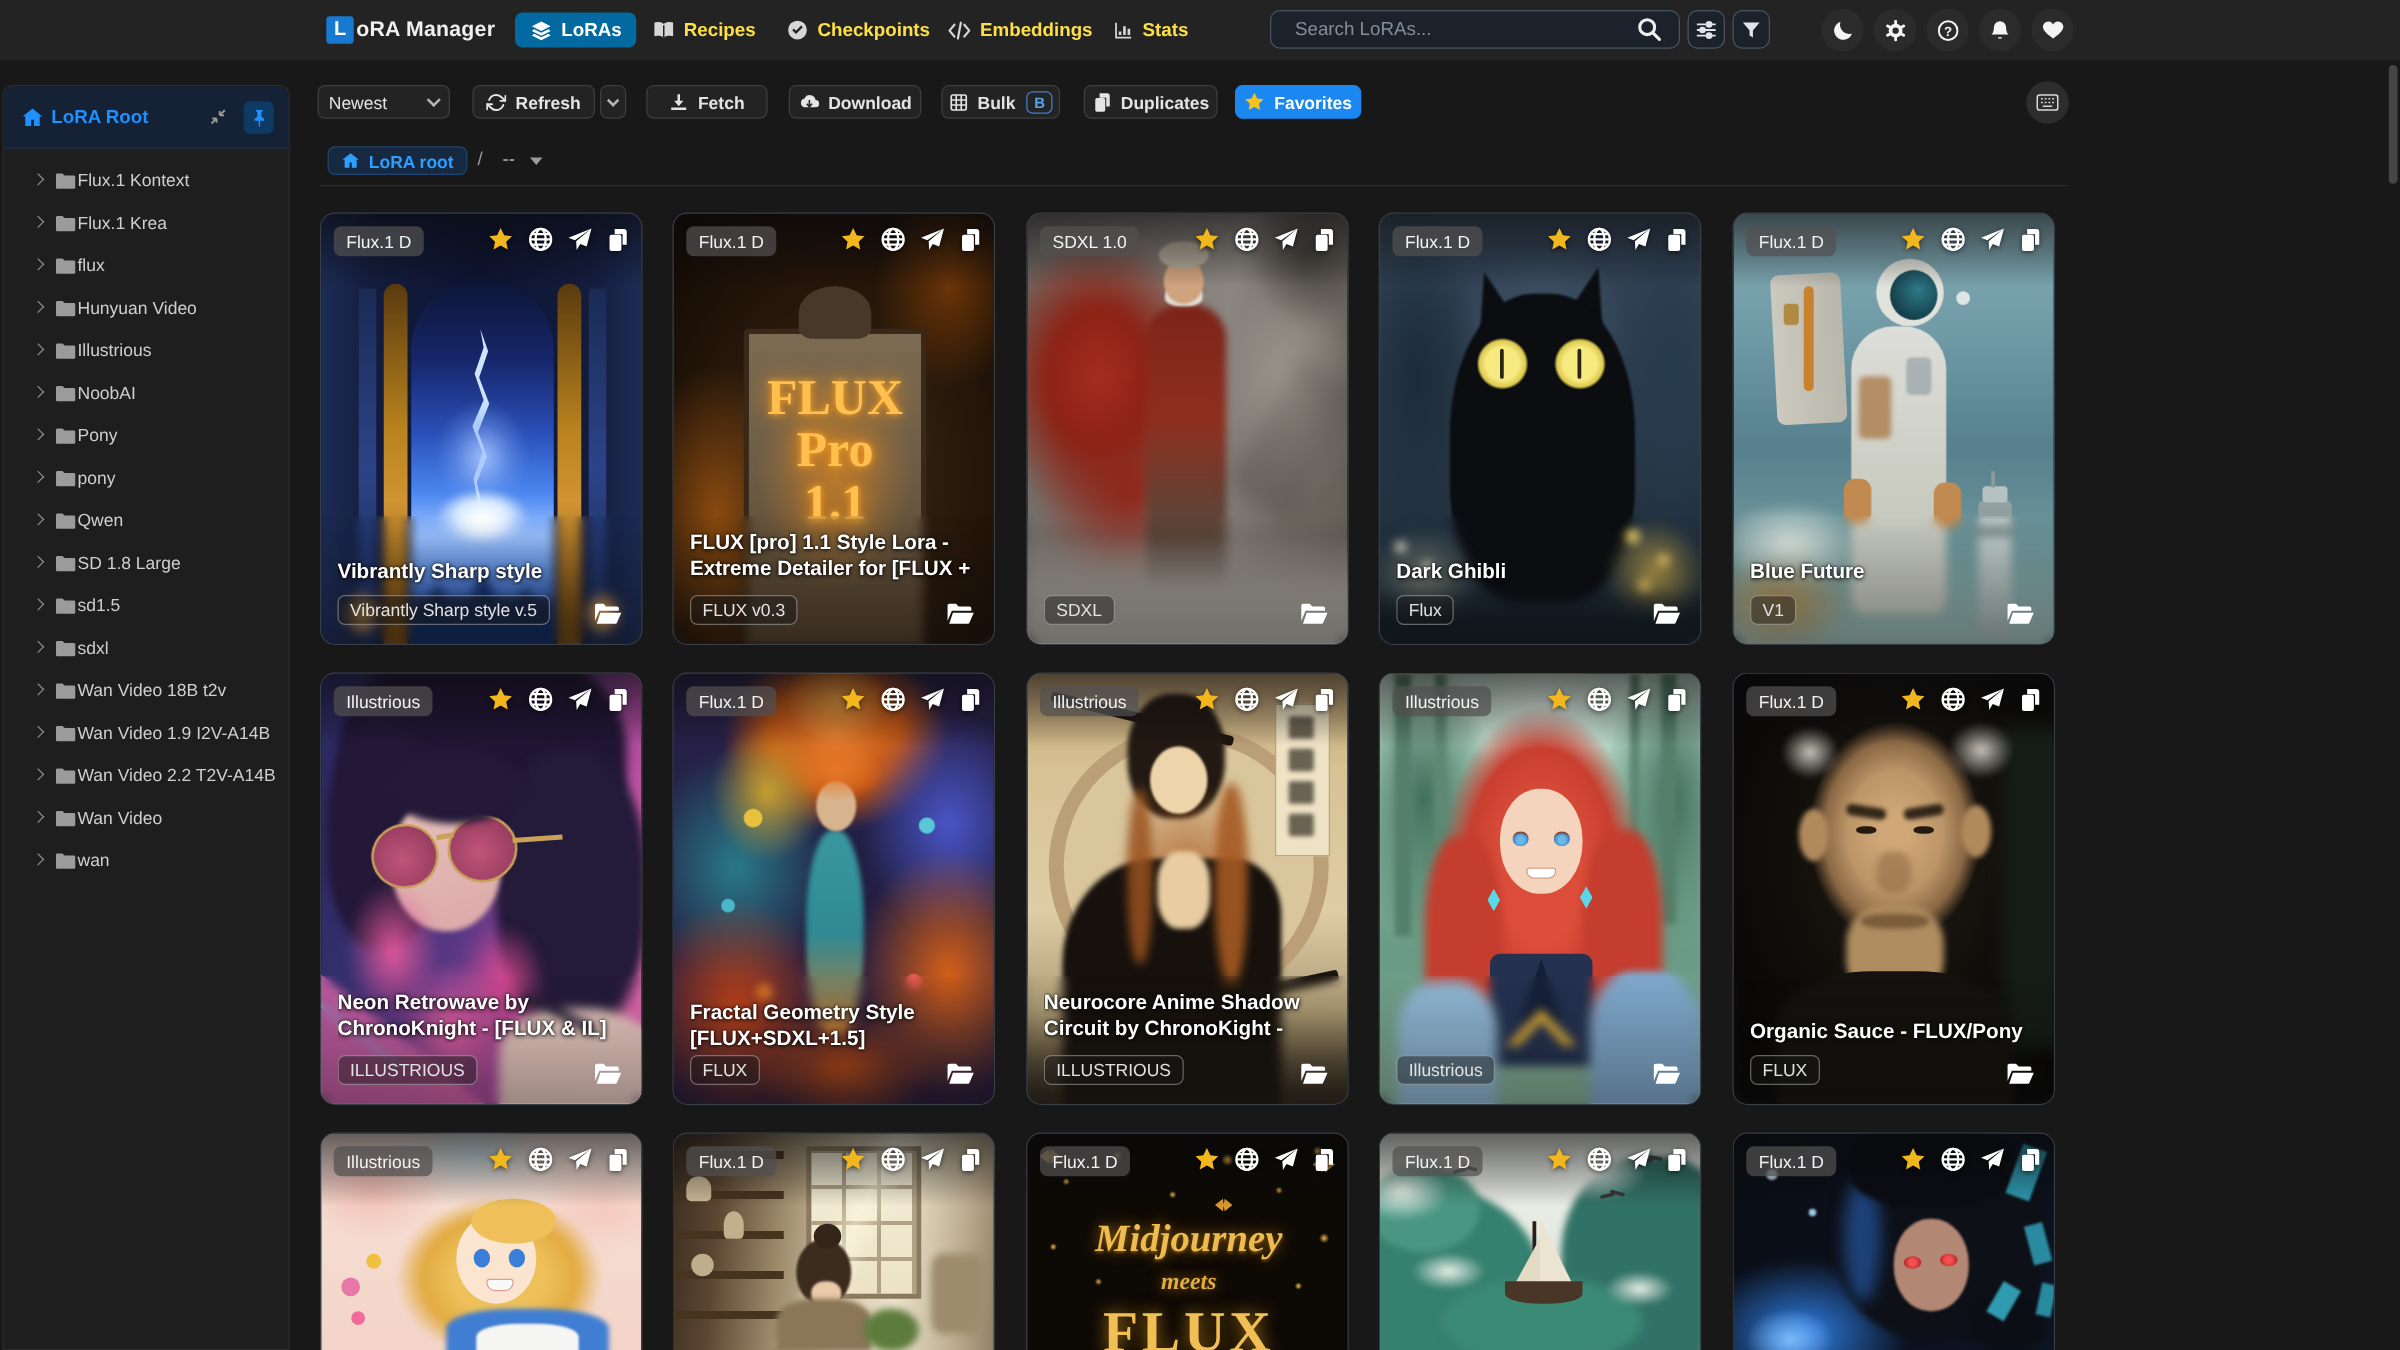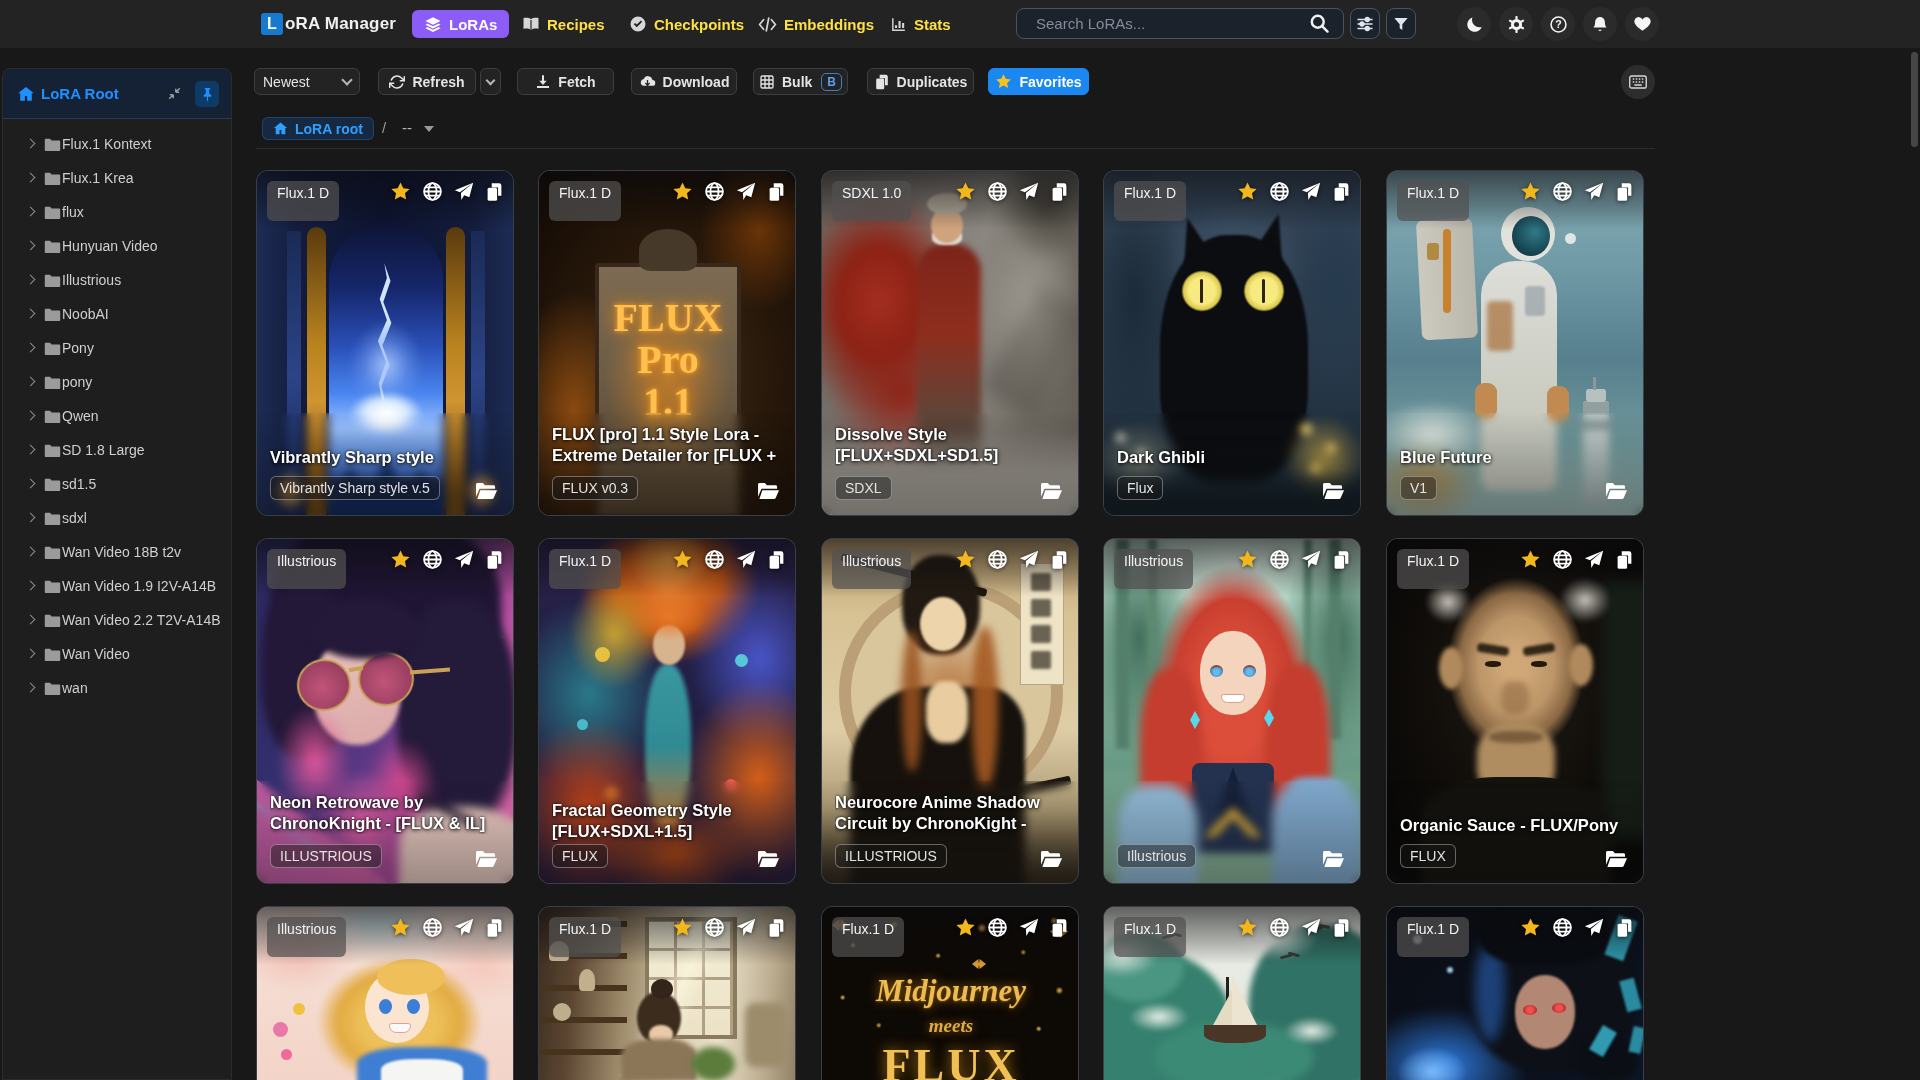--- a/index.html
+++ b/index.html
@@ -3,21 +3,21 @@
 <meta charset="utf-8">
 <style>
 * { margin:0; padding:0; box-sizing:border-box; }
 html,body { width:1920px; height:1080px; overflow:hidden; background:#181818; font-family:"Liberation Sans", sans-serif; }
 .abs { position:absolute; }
 
 .topbar { position:absolute; left:0; top:0; width:1920px; height:48px; background:#232323; }
 .logo-box { position:absolute; left:261px; top:13px; width:22px; height:22px; background:#1879d0; border-radius:3px; color:#fff; font-weight:bold; font-size:16px; text-align:center; line-height:22px; }
 .logo-text { position:absolute; left:285px; top:14px; color:#f0f0f0; font-weight:bold; font-size:17px; letter-spacing:0.2px; }
 .navpill { position:absolute; top:10px; height:28px; border-radius:6px; display:flex; align-items:center; gap:7px; padding:0 12px; color:#fde047; font-size:15px; font-weight:bold; }
-.navpill.active { background:#8b5cf6; color:#fff; }
+.navpill.active { background:#0369a1; color:#fff; }
 .searchbox { position:absolute; left:1016px; top:8px; width:328px; height:31px; background:#1c222c; border:1px solid #4a5460; border-radius:8px; color:#828d9a; font-size:15px; line-height:29px; padding-left:19px; }
 .sqbtn { position:absolute; top:8px; width:30px; height:31px; background:#1c222c; border:1px solid #4a5460; border-radius:8px; display:flex; align-items:center; justify-content:center; }
 .cbtn { position:absolute; top:7px; width:34px; height:34px; border-radius:50%; background:#2b2b2b; display:flex; align-items:center; justify-content:center; }
 
 .sidebar { position:absolute; left:2px; top:68px; width:230px; height:1012px; background:#1e1e1e; border:1px solid #2b2b2b; border-radius:8px 8px 0 0; }
 .sb-head { position:absolute; left:0px; top:0px; width:228px; height:50px; background:#152134; border-bottom:1px solid #2b3a52; border-radius:8px 8px 0 0; }
 .sb-title { position:absolute; left:38px; top:16px; color:#1e90ff; font-weight:bold; font-size:15px; }
 .pinbtn { position:absolute; left:192px; top:12px; width:24px; height:26px; background:#0e3a66; border-radius:5px; display:flex; align-items:center; justify-content:center; }
 .tree { position:absolute; left:0; top:59px; width:228px; }
 .ti { position:relative; height:34px; }
@@ -27,21 +27,21 @@
 
 .tbtn { position:absolute; top:68px; height:27px; background:#232323; border:1px solid #3e3e3e; border-radius:6px; display:flex; align-items:center; justify-content:center; gap:7px; padding:0 8px; color:#e4e4e4; font-size:14px; font-weight:bold; white-space:nowrap; }
 svg { flex-shrink:0; }
 .crumb-chip { position:absolute; left:262px; top:117px; height:23px; background:rgba(24,84,160,0.30); border:1px solid rgba(50,120,200,0.35); border-radius:6px; display:flex; align-items:center; gap:7px; padding:0 10px; color:#2e9fff; font-size:14px; font-weight:bold; }
 
 .card { position:absolute; width:258px; height:346px; border-radius:12px; border:1px solid rgba(120,140,165,0.38); overflow:hidden; background:#111; }
 .art { position:absolute; inset:0; }
 .art > div { position:absolute; }
 .topfade { position:absolute; left:0; top:0; right:0; height:58px; background:linear-gradient(rgba(10,10,12,0.62), rgba(10,10,12,0.28) 60%, rgba(10,10,12,0)); }
 .botfade { position:absolute; left:0; bottom:0; right:0; height:102px; backdrop-filter:blur(4px); background:linear-gradient(rgba(12,12,12,0), rgba(12,12,12,0.34)); }
-.badge { position:absolute; left:10px; top:10px; height:40px; background:rgba(82,80,80,0.72); border-radius:6px; color:#f2f2f2; font-size:14px; line-height:24px; padding:0 10px; }
+.badge { position:absolute; left:10px; top:10px; height:24px; background:rgba(82,80,80,0.72); border-radius:6px; color:#f2f2f2; font-size:14px; line-height:24px; padding:0 10px; }
 .cicons { position:absolute; top:10px; right:9px; display:flex; align-items:center; gap:11px; filter:drop-shadow(0 1px 2px rgba(0,0,0,0.6)); }
 .title { position:absolute; left:13px; right:6px; color:#fff; font-size:16.5px; font-weight:bold; line-height:21px; text-shadow:0 1px 4px rgba(0,0,0,0.95), 0 0 2px rgba(0,0,0,0.8); }
 .title div { white-space:nowrap; overflow:hidden; }
 .vpill { position:absolute; left:13px; bottom:15px; height:24px; background:rgba(25,25,25,0.45); border:1px solid rgba(255,255,255,0.35); border-radius:6px; color:#e2e2e2; font-size:14px; line-height:22px; padding:0 9px; max-width:195px; white-space:nowrap; overflow:hidden; }
 .cfold { position:absolute; right:15px; bottom:14px; }
 </style>
 </head>
 <body>
 
 <div class="topbar">
@@ -441,24 +441,20 @@
         <svg width="21" height="21" viewBox="0 0 24 24" stroke="#fff">
           <use href="#globe"></use>
         </svg>
         <svg width="20" height="20" viewBox="0 0 24 24" fill="#fff">
           <use href="#plane"></use>
         </svg>
         <svg width="19" height="20" viewBox="0 0 24 24" fill="#fff">
           <use href="#copy"></use>
         </svg>
       </div>
-      <div class="title" style="bottom:49px;">
-        <div>Dissolve Style</div>
-        <div>[FLUX+SDXL+SD1.5]</div>
-      </div>
       <div class="vpill">SDXL</div>
       <svg class="cfold" width="23" height="19" viewBox="0 0 24 20" fill="#fff">
         <use href="#ofold"></use>
       </svg>
     </div>
     <div class="card" style="left:1103px;top:170px;">
       <div class="art" style="background:linear-gradient(180deg,#36475a 0%,#2d3e50 30%,#263646 60%,#1a2833 100%);">
         <div style="left:55px;top:25px;width:150px;height:145px;background:radial-gradient(closest-side,rgba(80,105,125,0.55),rgba(70,95,115,0));"></div>
         <div style="left:-20px;top:-10px;width:100px;height:280px;background:radial-gradient(closest-side,#1b2b38,rgba(25,40,52,0));"></div>
         <div style="left:185px;top:-10px;width:95px;height:260px;background:radial-gradient(closest-side,#273b4e,rgba(35,55,72,0));"></div>

